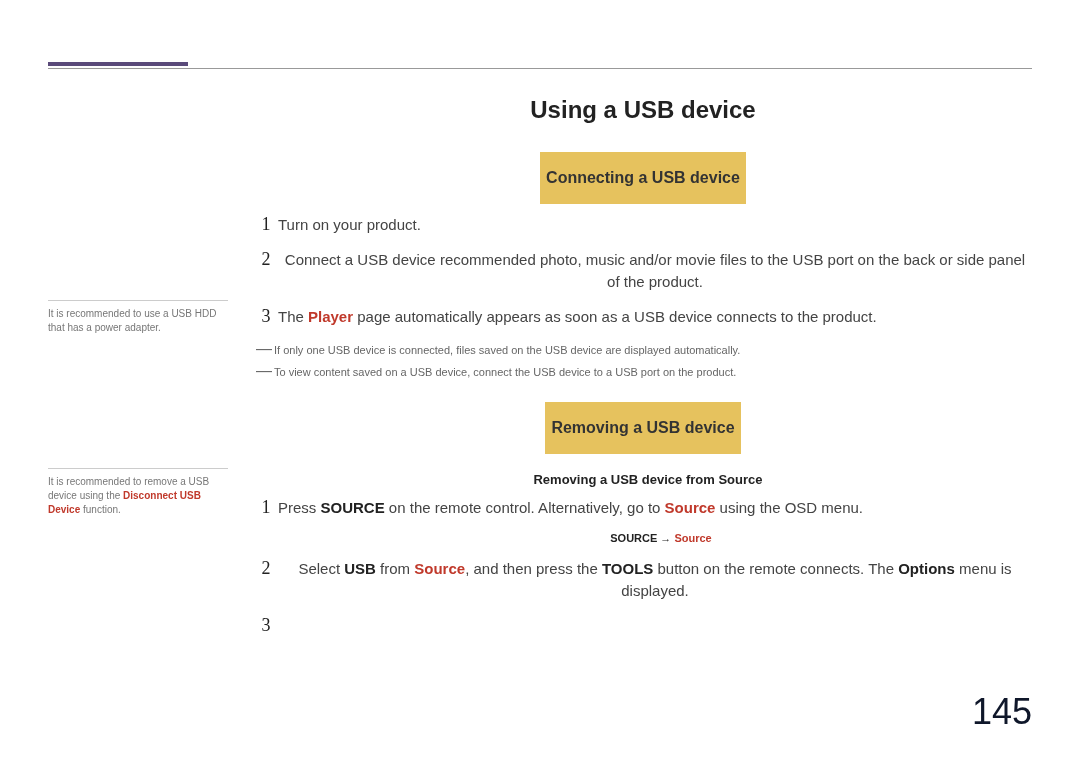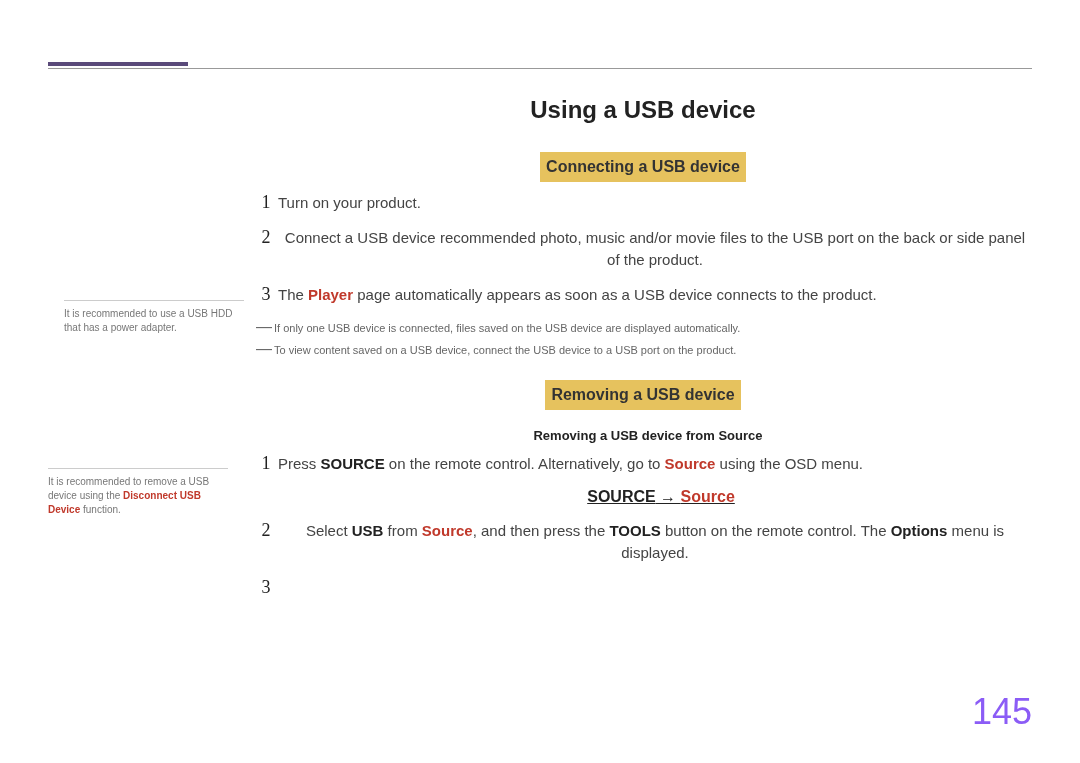--- a/index.html
+++ b/index.html
@@ -41,21 +41,21 @@
     font-weight: 700;
     color: #222;
     margin-bottom: 20px;
   }
   .h2 {
     display: inline-block;
     background: #e6c25e;
     color: #333;
     font-size: 16px;
     font-weight: 700;
-    padding: 6px 6px;
+    padding: 17px 6px;
     margin-top: 8px;
     margin-bottom: 10px;
   }
   .h3 {
     font-size: 13px;
     font-weight: 700;
     color: #222;
     margin: 8px 0 10px 0;
     padding-left: 10px;
   }
@@ -86,45 +86,44 @@
   }
   .note-dash {
     width: 20px;
     flex-shrink: 0;
     font-size: 16px;
     color: #666;
   }
   .bold { font-weight: 700; color: #222; }
   .accent { color: #c0392b; font-weight: 700; }
   .path-line {
-    font-size: 16px;
+    font-size: 11px;
     font-weight: 700;
     margin: 8px 0 14px 36px;
     color: #222;
-    text-decoration: underline;
   }
   .sidebar-note {
     position: absolute;
     left: 48px;
     width: 180px;
     font-size: 10px;
     line-height: 1.4;
     color: #777;
   }
   .sidebar-rule {
     border-top: 1px solid #ccc;
     padding-top: 6px;
   }
   .sidebar-note .accent-side { color: #c0392b; font-weight: 700; }
   .page-num {
     position: absolute;
     right: 48px;
     bottom: 30px;
     font-size: 36px;
-    color: #8b5cf6;
+    color: #0f172a;
     font-weight: 300;
     text-align: right;
   }
 </style>
 </head>
 <body>
 
 <div class="page">
   <div class="top-bar"></div>
   <div class="top-rule"></div>
@@ -161,29 +160,29 @@
     <div><span class="h2">Removing a USB device</span></div>
     <div class="h3">Removing a USB device from Source</div>
     <div id="sec2-steps">
         <div class="step-row">
           <div class="step-num">1</div>
           <div class="step-text"><span>Press </span><span class="bold">SOURCE</span><span> on the remote control. Alternatively, go to </span><span class="accent">Source</span><span> using the OSD menu.</span></div>
         </div>
         <div class="path-line"><span>SOURCE</span><span> → </span><span class="accent">Source</span></div>
         <div class="step-row">
           <div class="step-num">2</div>
-          <div class="step-text"><span>Select </span><span class="bold">USB</span><span> from </span><span class="accent">Source</span><span>, and then press the </span><span class="bold">TOOLS</span><span> button on the remote control. The </span><span class="bold">Options</span><span> menu is displayed.</span></div>
+          <div class="step-text"><span>Select </span><span class="bold">USB</span><span> from </span><span class="accent">Source</span><span>, and then press the </span><span class="bold">TOOLS</span><span> button on the remote connects. The </span><span class="bold">Options</span><span> menu is displayed.</span></div>
         </div>
         <div class="step-row">
           <div class="step-num">3</div>
         </div>
       </div>
   </div>
 
-  <div class="sidebar-note sidebar-rule" style="top:300px;margin-left:16px;">
+  <div class="sidebar-note sidebar-rule" style="top:300px;">
     <span>It is recommended to use a USB HDD that has a power adapter.</span>
   </div>
 
   <div class="sidebar-note sidebar-rule" style="top:468px;">
     <span>It is recommended to remove a USB device using the </span><span class="accent-side">Disconnect USB Device</span><span> function.</span>
   </div>
 
   <div class="page-num">145</div>
 </div>
 

